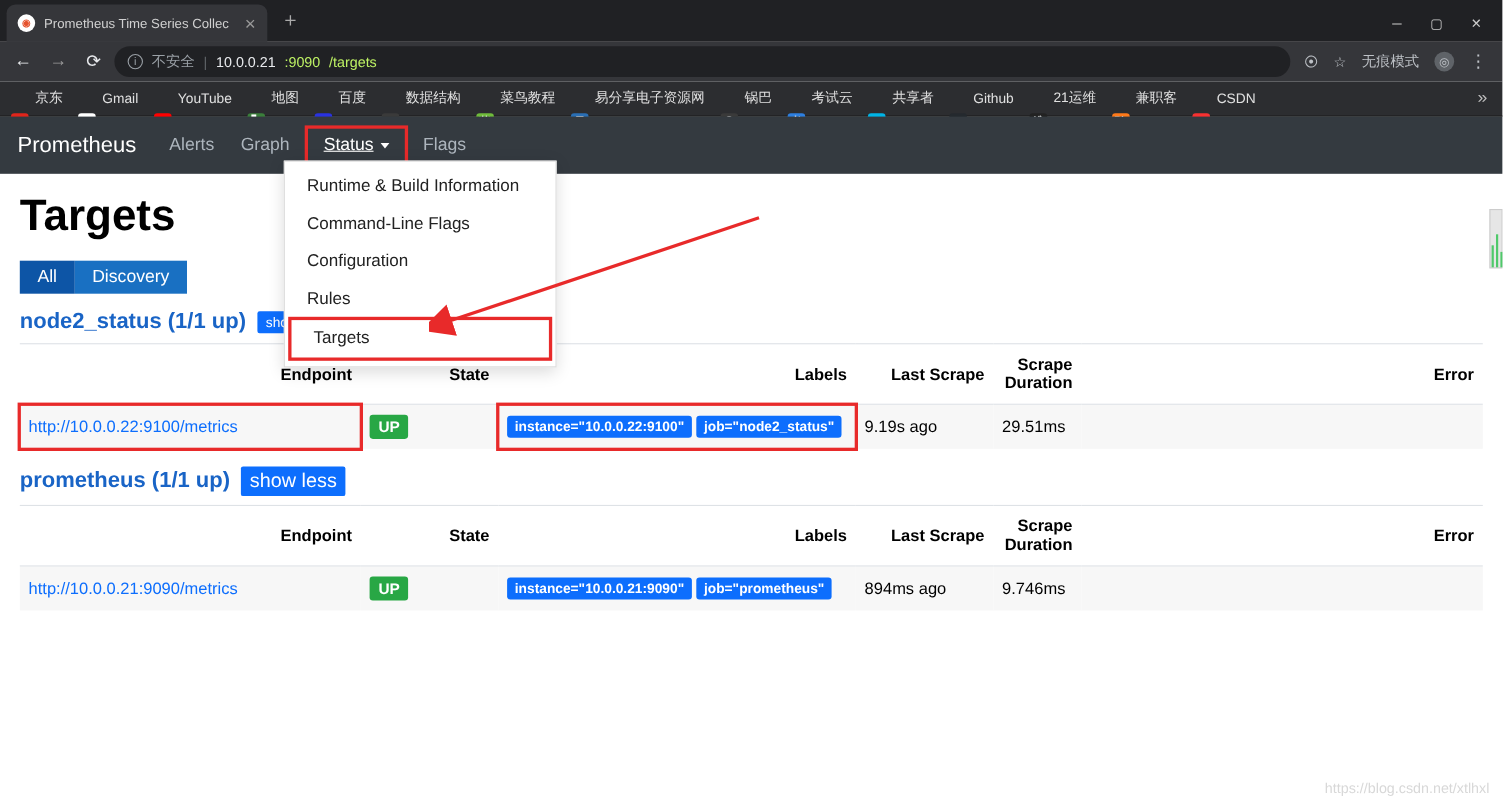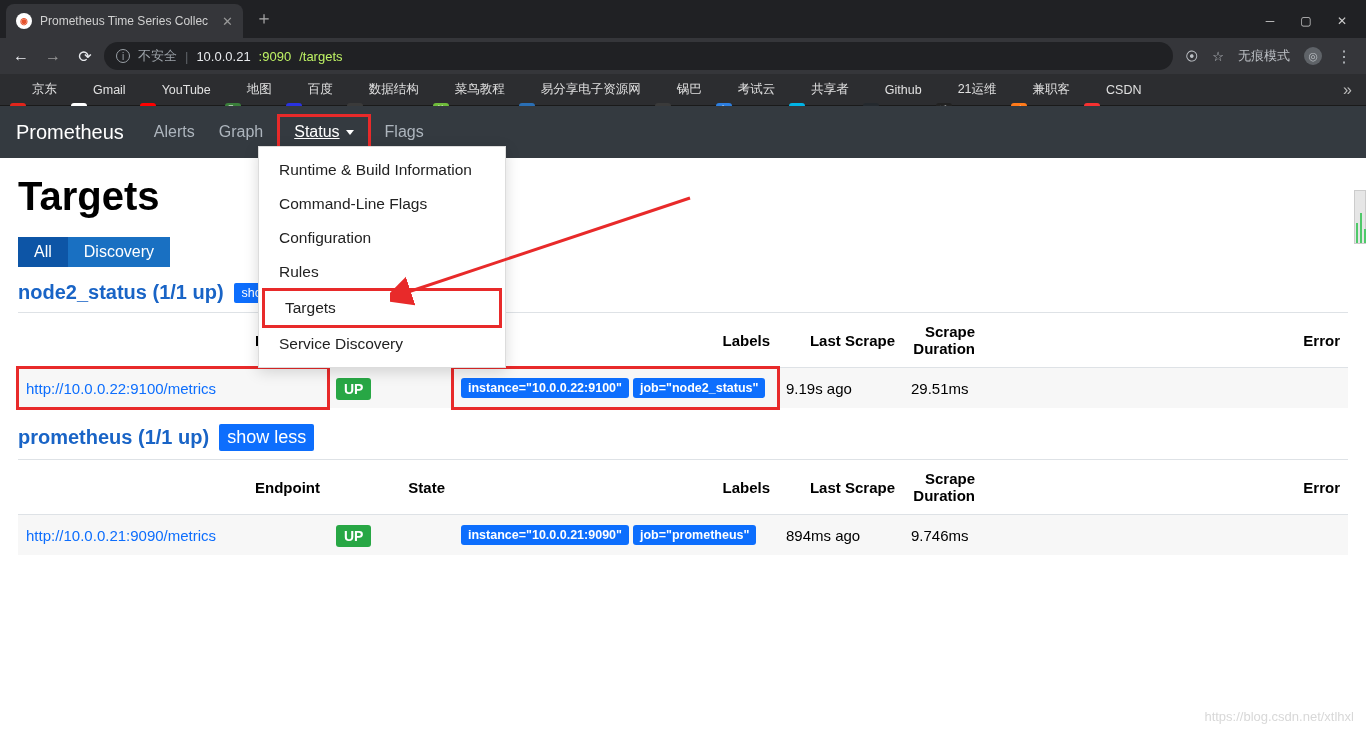--- a/index.html
+++ b/index.html
@@ -356,21 +356,20 @@
     <span class="caret"></span>
   </span>
   <span class="prom-link">Flags</span>
 
   <div class="dropdown">
     <div class="dd-item">Runtime &amp; Build Information</div>
     <div class="dd-item">Command-Line Flags</div>
     <div class="dd-item">Configuration</div>
     <div class="dd-item">Rules</div>
     <div class="dd-item redbox">Targets</div>
-    <div class="dd-item">Service Discovery</div>
   </div>
 </div>
 
 <svg class="arrow-svg" width="320" height="150">
   <defs>
     <marker id="ah" markerWidth="12" markerHeight="12" refX="2" refY="5" orient="auto">
       <path d="M0,0 L10,5 L0,10 Z" fill="#e82a2a"></path>
     </marker>
   </defs>
   <line x1="300" y1="20" x2="15" y2="115" stroke="#e82a2a" stroke-width="3" marker-end="url(#ah)"></line>

